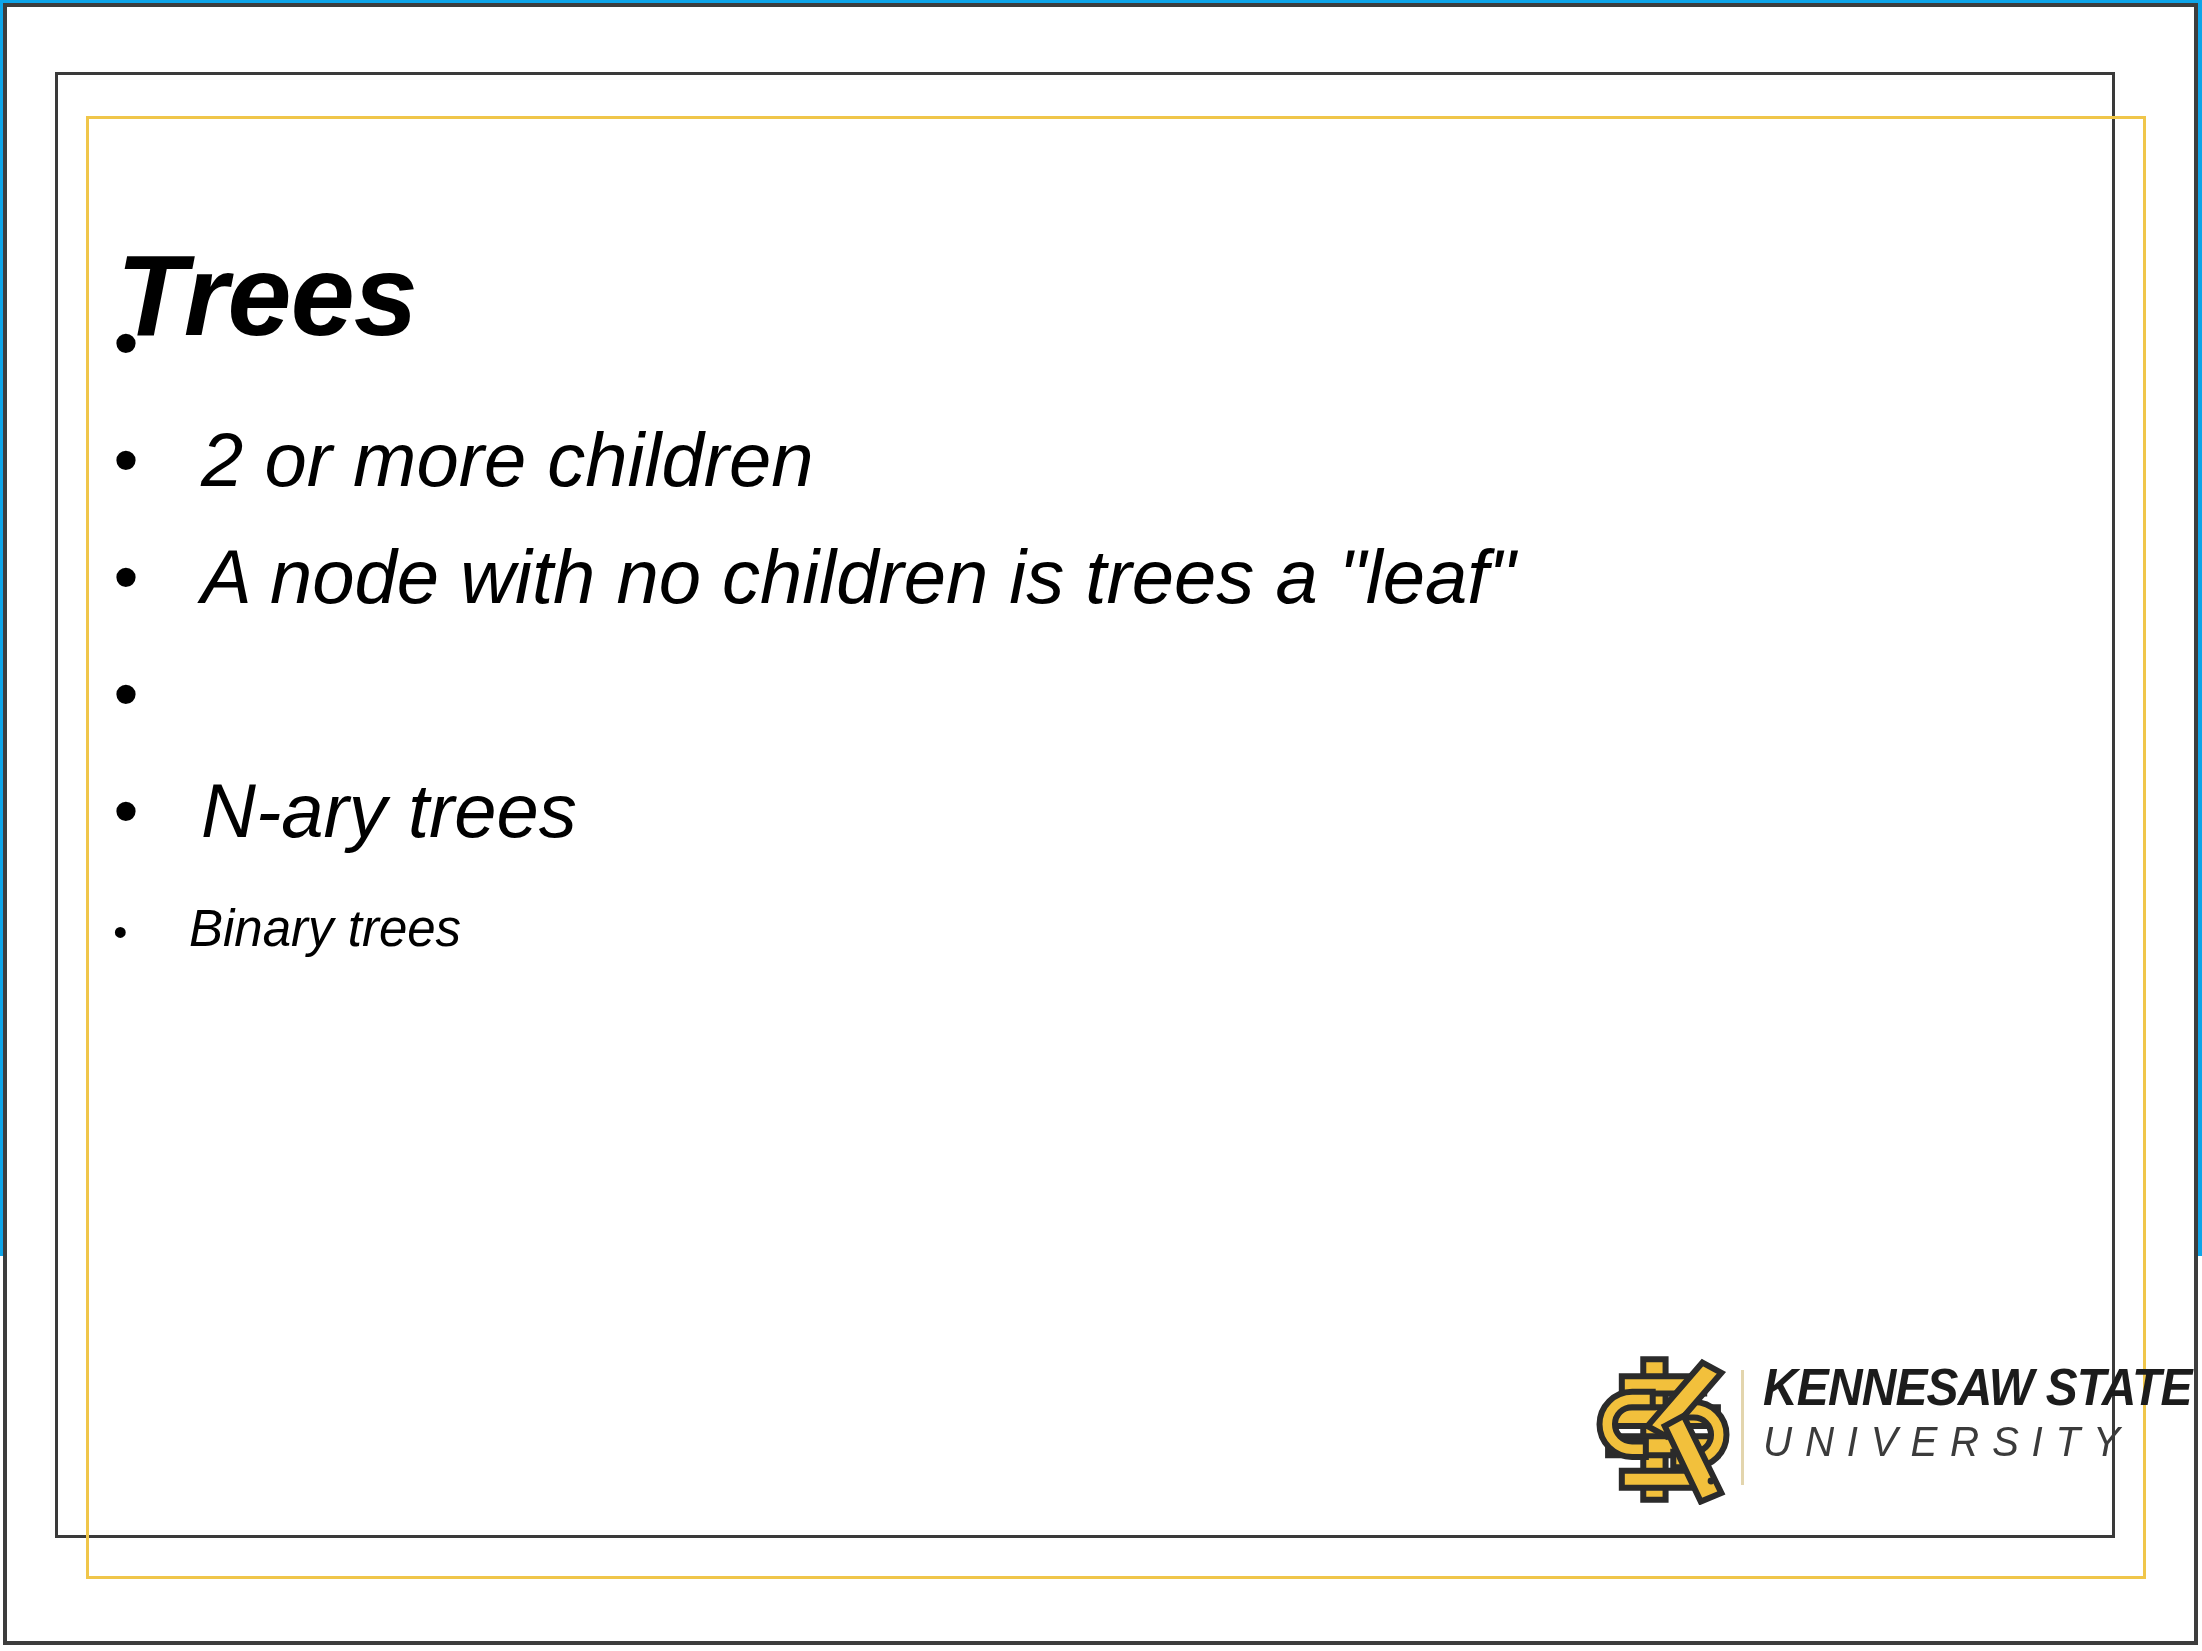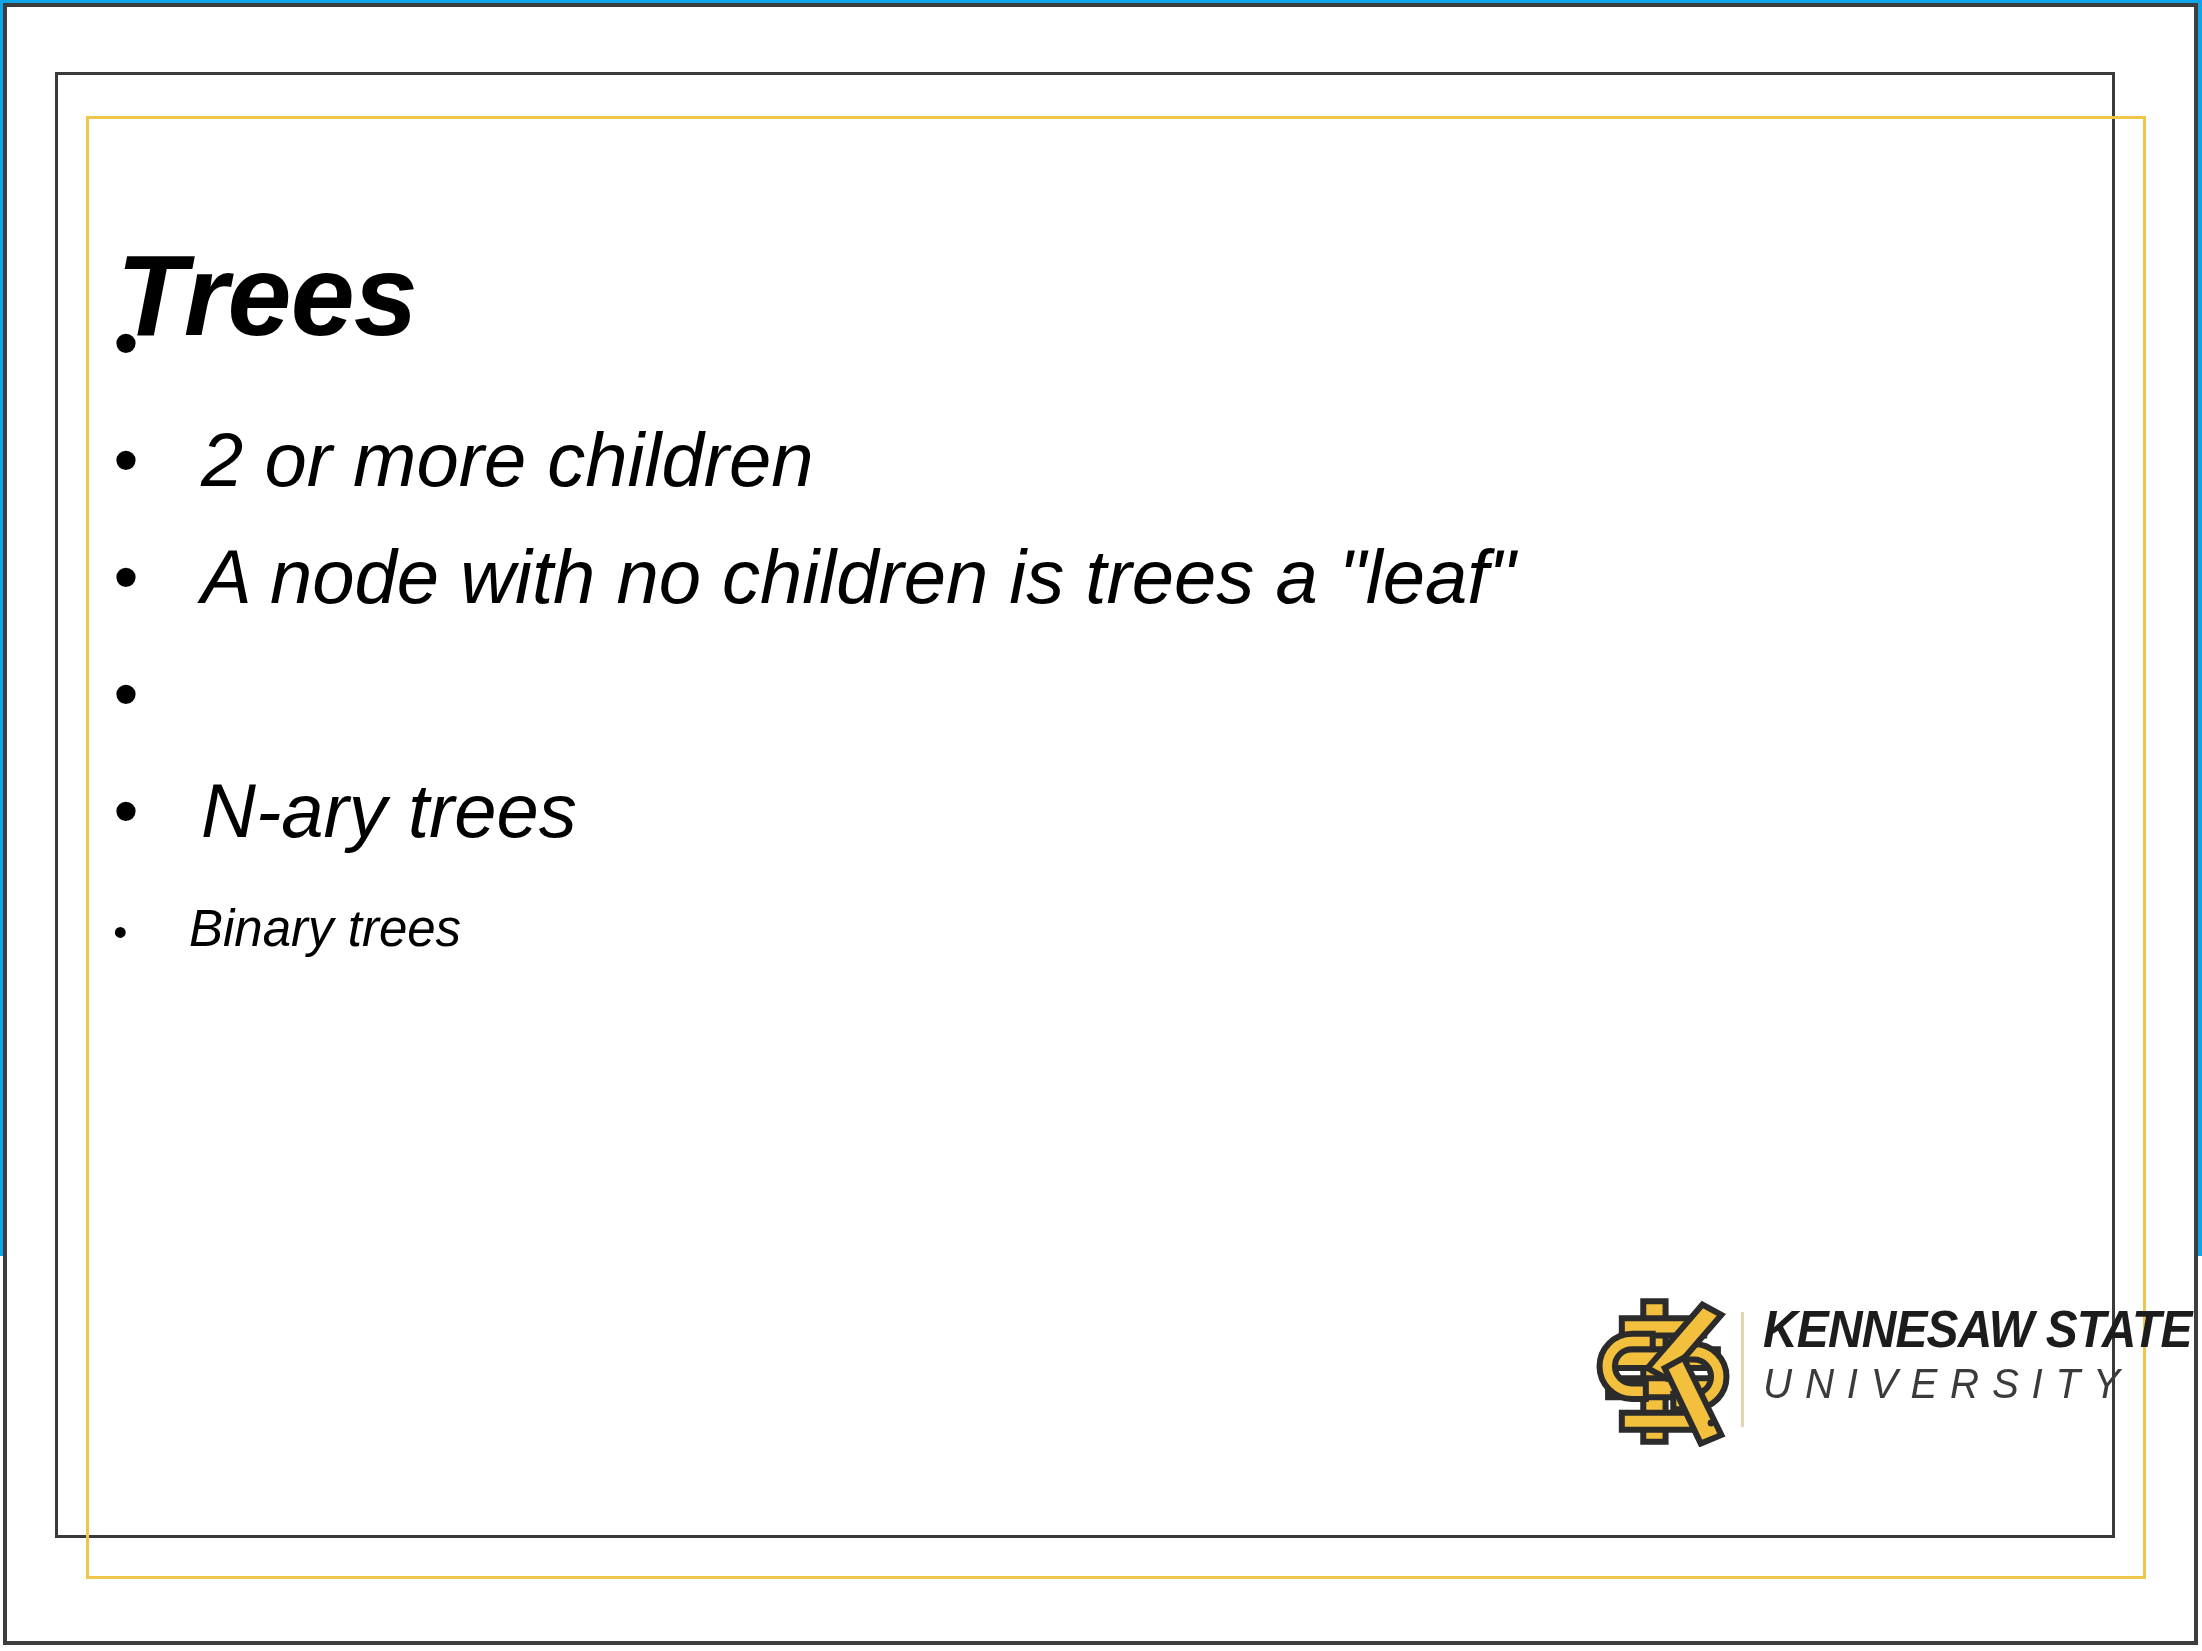--- a/index.html
+++ b/index.html
@@ -131,21 +131,21 @@
   .bullet-row.small .bullet-text {
     left: 100px;
     font-size: 51px;
     line-height: 103px;
   }
 
   
   #ksu-logo {
     position: absolute;
     left: 1507px;
-    top: 1176px;
+    top: 1234px;
     width: 502px;
     height: 153px;
     z-index: 5;
   }
   #ksu-monogram {
     position: absolute;
     left: 0;
     top: 0;
     width: 134px;
     height: 151px;

